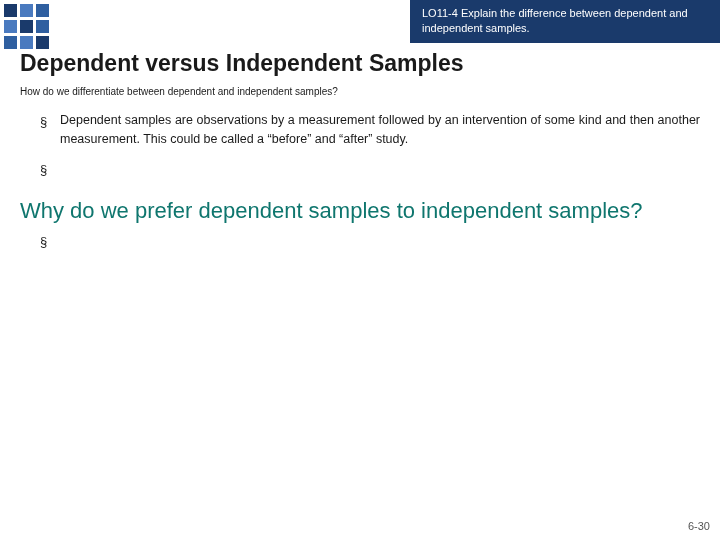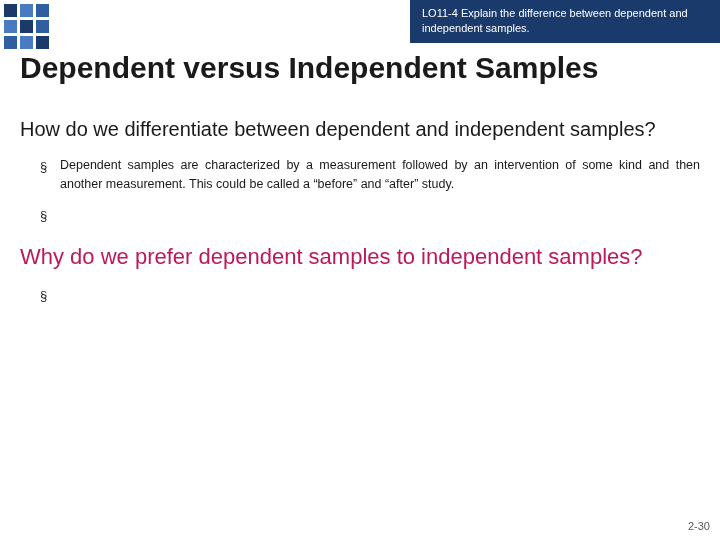--- a/index.html
+++ b/index.html
@@ -58,29 +58,29 @@
     
     .main-content {
       position: absolute;
       top: 50px;
       left: 20px;
       right: 20px;
       bottom: 20px;
     }
 
     .slide-title {
-      font-size: 30px;
+      font-size: 23px;
       font-weight: bold;
       color: #1a1a1a;
-      margin-bottom: 28px;
+      margin-bottom: 6px;
       line-height: 1.2;
     }
 
     .section-question {
-      font-size: 20px;
+      font-size: 10px;
       color: #1a1a1a;
       margin-bottom: 12px;
       line-height: 1.5;
     }
 
     .bullet-section {
       margin-left: 20px;
       margin-bottom: 16px;
     }
 
@@ -101,22 +101,22 @@
       color: #1a1a1a;
     }
 
     .bullet-text {
       flex: 1;
       text-align: justify;
     }
 
     .section-question-2 {
       font-size: 22px;
-      color: #be185d;
-      margin-bottom: 12px;
+      color: #0f766e;
+      margin-bottom: 4px;
       line-height: 1.4;
     }
 
     .bullet-section-2 {
       margin-left: 20px;
       margin-bottom: 10px;
     }
 
     .page-number {
       position: absolute;
@@ -150,36 +150,36 @@
   <div class="main-content">
 
     <div class="slide-title">Dependent versus Independent Samples</div>
 
     <div class="section-question">How  do  we  differentiate  between  dependent  and independent samples?</div>
 
     <div class="bullet-section">
 
       <div class="bullet-item">
         <span class="bullet-icon">§</span>
-        <span class="bullet-text">Dependent samples are characterized by a measurement followed by an intervention of some kind and then another measurement. This could be called a “before” and “after” study.</span>
+        <span class="bullet-text">Dependent samples are observations by a measurement followed by an intervention of some kind and then another measurement. This could be called a “before” and “after” study.</span>
       </div>
 
       <div class="bullet-item">
         <span class="bullet-icon">§</span>
       </div>
 
     </div>
 
     <div class="section-question-2">Why do we prefer dependent samples to independent samples?</div>
 
     <div class="bullet-section-2">
 
       <div class="bullet-item">
         <span class="bullet-icon">§</span>
       </div>
 
     </div>
 
   </div>
 
-  <div class="page-number">2-30</div>
+  <div class="page-number">6-30</div>
 
 </div>
 
 </body></html>

